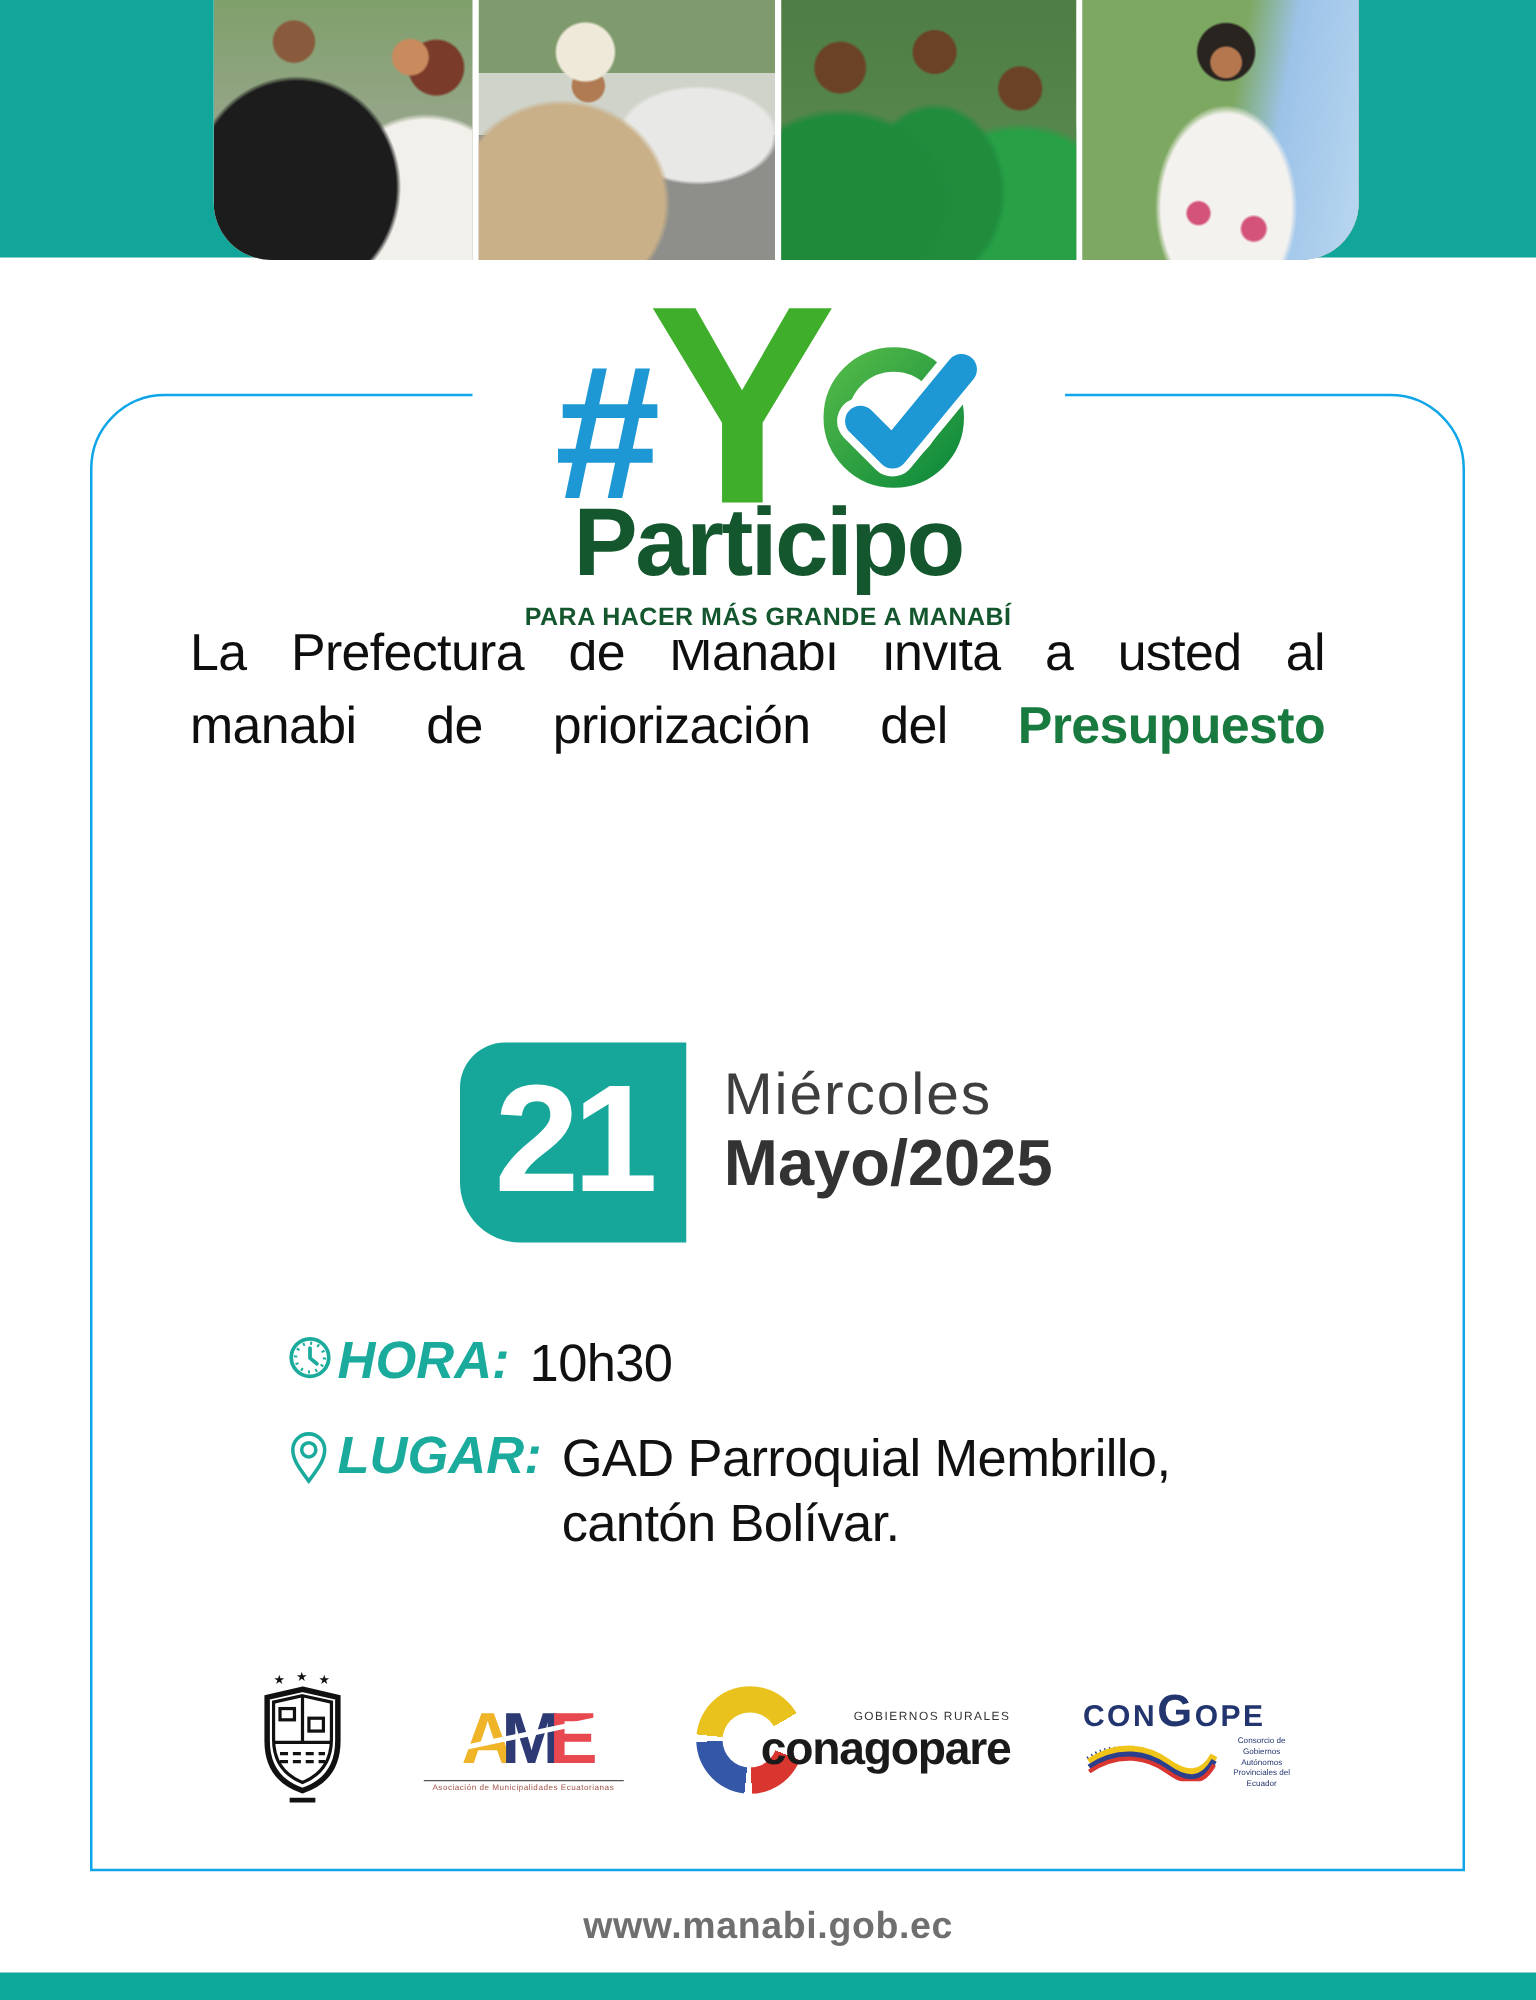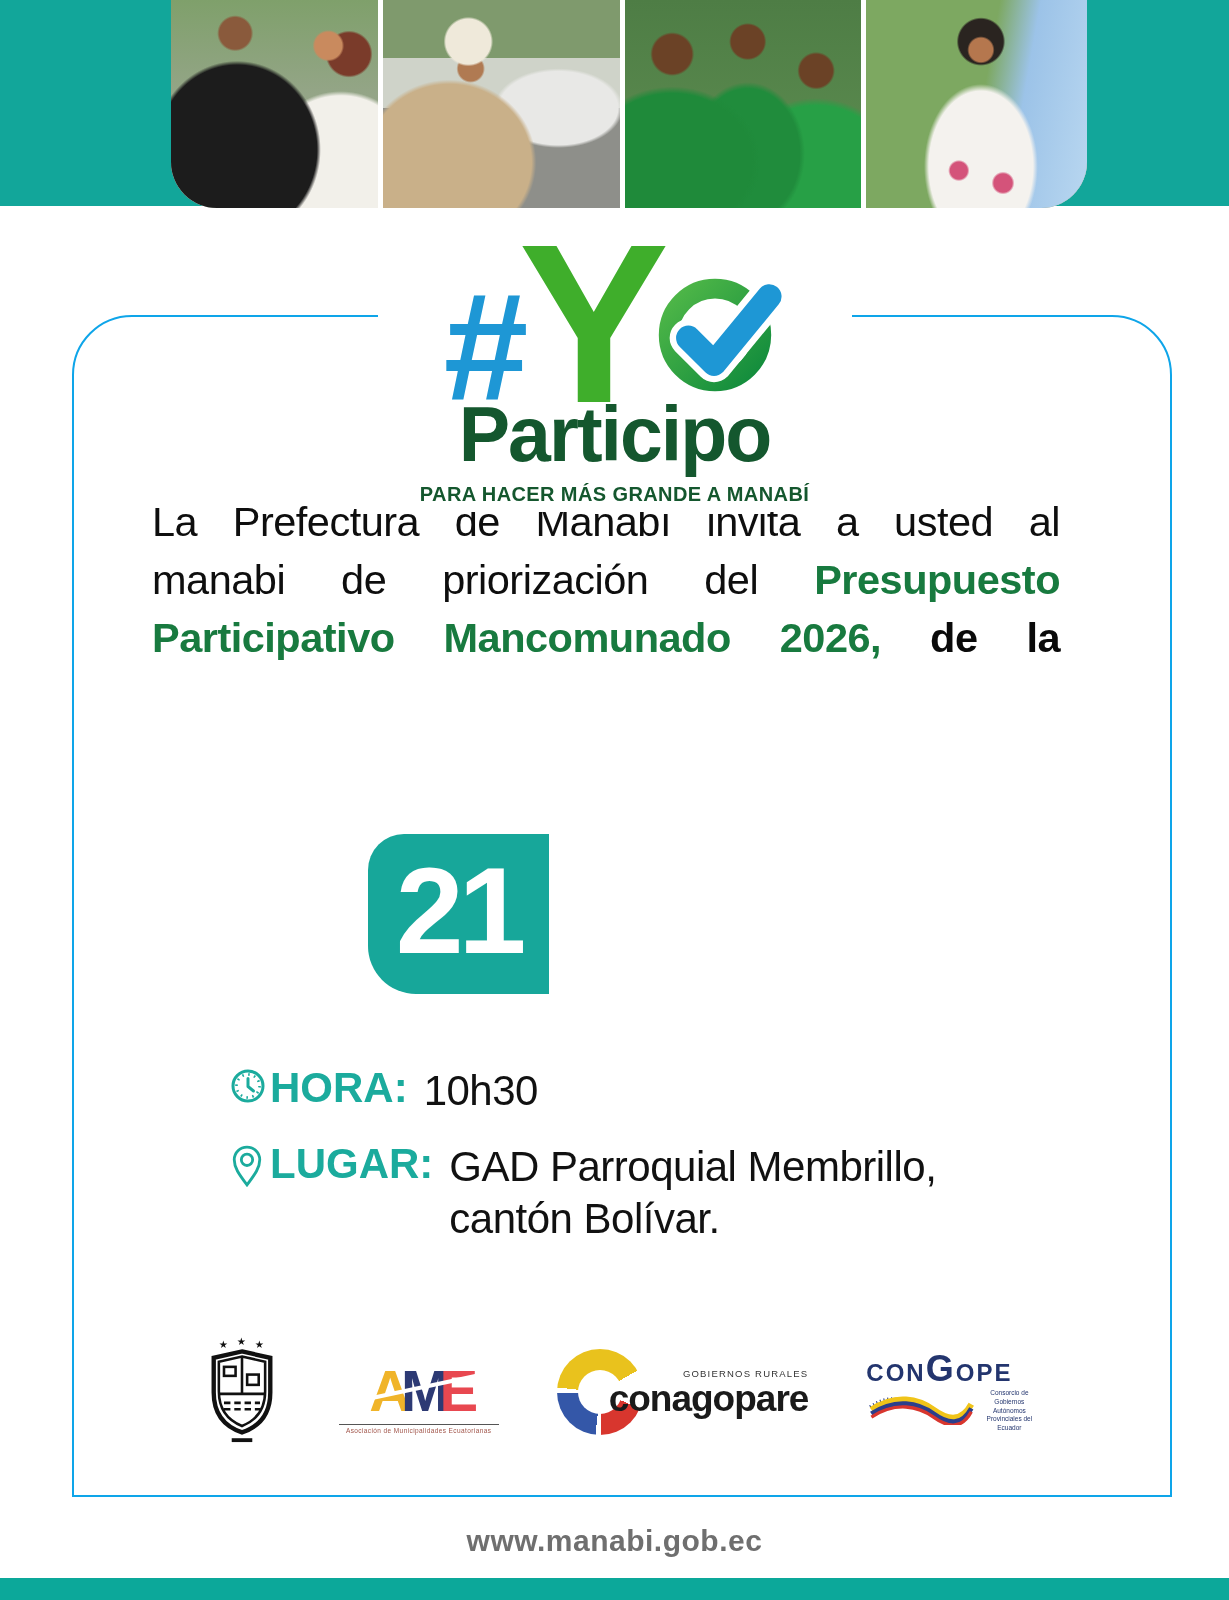--- a/index.html
+++ b/index.html
@@ -89,21 +89,21 @@
     display:flex;align-items:center;justify-content:center;
   }
   .day-num{color:#ffffff;font-weight:bold;font-size:122px;letter-spacing:-5px;line-height:1;padding-bottom:6px;}
   .date-text{margin-left:30px;padding-top:14px;}
   .weekday{font-size:47px;color:#3E3E3E;letter-spacing:1.5px;line-height:1.15;}
   .monthyear{font-size:52px;color:#333333;font-weight:bold;letter-spacing:0;line-height:1.15;}
   
   .details{position:absolute;left:156px;top:748px;}
   .det-row{display:flex;align-items:flex-start;margin-bottom:24px;}
   .det-icon{flex:0 0 36px;margin-top:3px;}
-  .det-label{color:#1BAB9D;font-weight:bold;font-size:42px;line-height:1.1;margin-left:4px;}
+  .det-label{color:#1BAB9D;font-weight:bold;font-size:42px;line-height:1.1;margin-left:4px;font-style:italic;}
   .det-value{color:#111111;font-size:42px;line-height:52px;margin-left:16px;letter-spacing:-0.5px;}
   
   .partners{
     position:absolute;left:0;right:0;top:1000px;height:150px;
     display:flex;align-items:center;justify-content:center;gap:58px;
   }
   .prefectura{display:flex;align-items:center;}
   .pref-text{margin-left:12px;color:#111;}
   .pref-top{font-size:15.5px;letter-spacing:0.8px;}
   .pref-name{font-size:38px;font-weight:bold;letter-spacing:0.5px;line-height:1.05;}
@@ -150,26 +150,29 @@
   <div class="photo p2" style="flex-basis:238px;"></div>
   <div class="photo p3" style="flex-basis:238px;"></div>
   <div class="photo p4" style="flex-basis:222px;"></div>
 </div>
 
 <div class="card">
 
   <div class="invite-text">
     <div class="jline"><span>La Prefectura de Manabí invita a usted al</span></div>
     <div class="jline"><span>manabi de priorización del</span> <span class="grn">Presupuesto</span></div>
-    <div class="jline"><span class="grn">Participativo Mancomunado 2026,</span> <span class="blk">de la</span></div>
   </div>
 
   <div class="date-row">
     <div class="day-box">
       <span class="day-num">21</span>
+    </div>
+    <div class="date-text">
+      <div class="weekday">Miércoles</div>
+      <div class="monthyear">Mayo/2025</div>
     </div>
   </div>
 
   <div class="details">
     <div class="det-row">
       <span class="det-icon">
         <svg width="36" height="36" viewBox="0 0 36 36" fill="none">
           <circle cx="18" cy="18" r="15" stroke="#1BAB9D" stroke-width="3"></circle>
           <circle cx="18" cy="18" r="11.5" stroke="#1BAB9D" stroke-width="2.6" stroke-dasharray="1.6 4.4" fill="none"></circle>
           <path d="M18 10.5 V18.5 L23.5 23" stroke="#1BAB9D" stroke-width="3" stroke-linecap="round" stroke-linejoin="round"></path>

